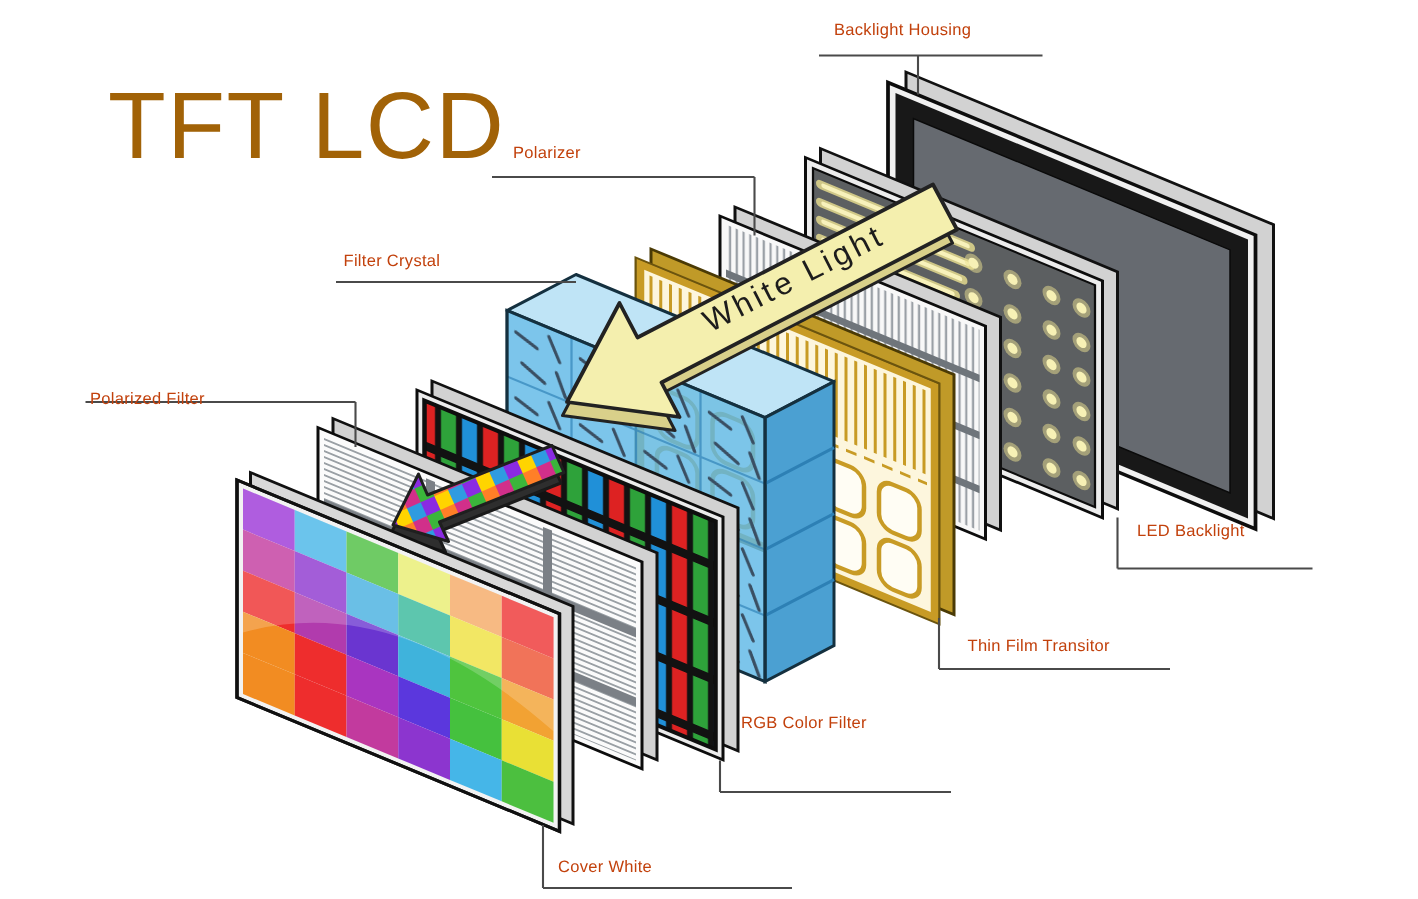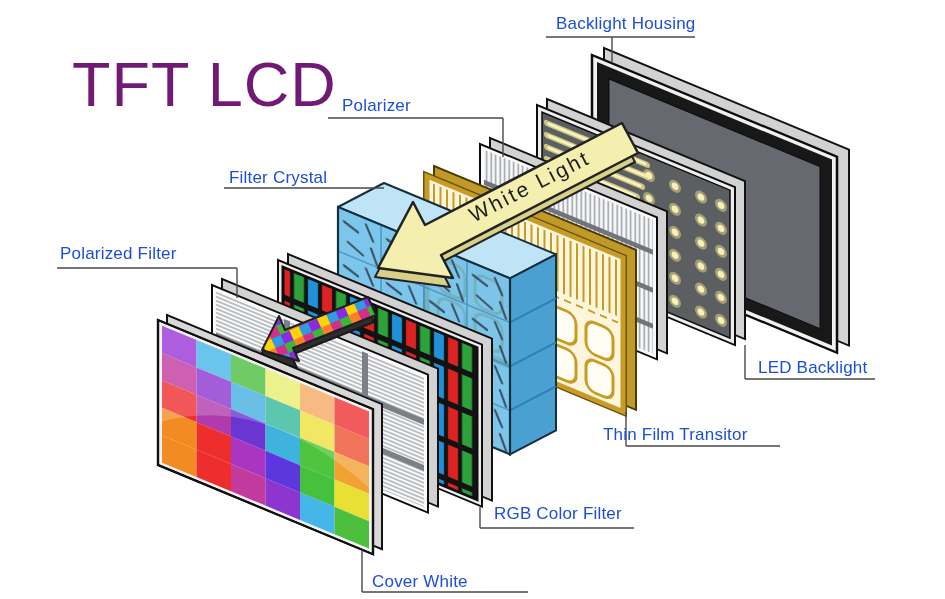--- a/index.html
+++ b/index.html
@@ -1,20 +1,20 @@
 <!DOCTYPE html>
 <html><head>
 <meta charset="utf-8">
 <style>
   html,body{margin:0;padding:0;background:#fff;}
   #stage{position:relative;width:945px;height:599px;background:#ffffff;overflow:hidden;
          font-family:"Liberation Sans",sans-serif;}
   #stage svg{position:absolute;left:0;top:0;}
-  .lbl{position:absolute;font-size:17px;color:#1d4ed8;letter-spacing:.2px;white-space:nowrap;}
-  #page-title{position:absolute;left:72px;top:48px;font-size:63px;color:#701a75;letter-spacing:1px;white-space:nowrap;}
+  .lbl{position:absolute;font-size:11px;color:#c2410c;letter-spacing:.2px;white-space:nowrap;}
+  #page-title{position:absolute;left:72px;top:48px;font-size:63px;color:#a16207;letter-spacing:1px;white-space:nowrap;}
   #lbl-white-light{position:absolute;left:421px;top:174px;width:220px;height:30px;text-align:center;
         font-size:21px;letter-spacing:2.5px;color:#1c1c1c;transform:rotate(-27deg);transform-origin:center;}
 </style>
 </head>
 <body>
 
 <div id="stage">
 
 <svg width="945" height="599" viewBox="0 0 945 599">
   <defs>
@@ -280,20 +280,20 @@
     M745,345 V379 M745,379 H875
     M626,412 V446 M626,446 H780
     M480,507 V528 M480,528 H634
     M362,550 V592 M362,592 H528"></path>
 </svg>
 
 <div id="page-title">TFT LCD</div>
 <div class="lbl" style="left:556px;top:14px">Backlight Housing</div>
 <div class="lbl" style="left:342px;top:96px">Polarizer</div>
 <div class="lbl" style="left:229px;top:168px">Filter Crystal</div>
-<div class="lbl" style="left:60px;top:244px">Polarized Filter</div>
-<div class="lbl" style="left:758px;top:358px">LED Backlight</div>
-<div class="lbl" style="left:603px;top:425px">Thin Film Transitor</div>
-<div class="lbl" style="left:494px;top:504px">RGB Color Filter</div>
+<div class="lbl" style="left:60px;top:260px">Polarized Filter</div>
+<div class="lbl" style="left:758px;top:348px">LED Backlight</div>
+<div class="lbl" style="left:645px;top:425px">Thin Film Transitor</div>
+<div class="lbl" style="left:494px;top:476px">RGB Color Filter</div>
 <div class="lbl" style="left:372px;top:572px">Cover White</div>
 <div id="lbl-white-light">White Light</div>
 
 </div>
 
 </body></html>

